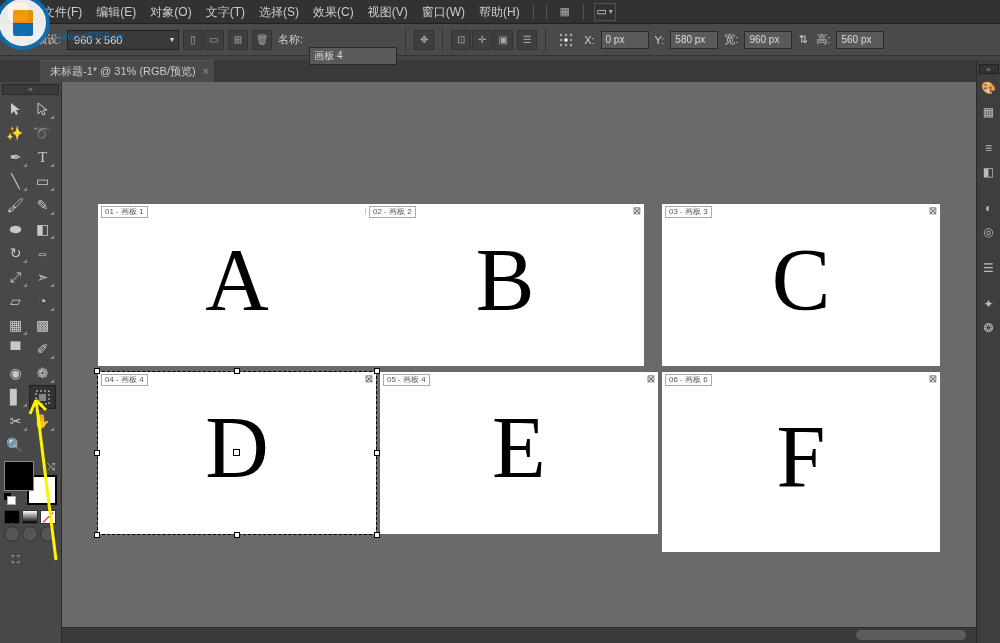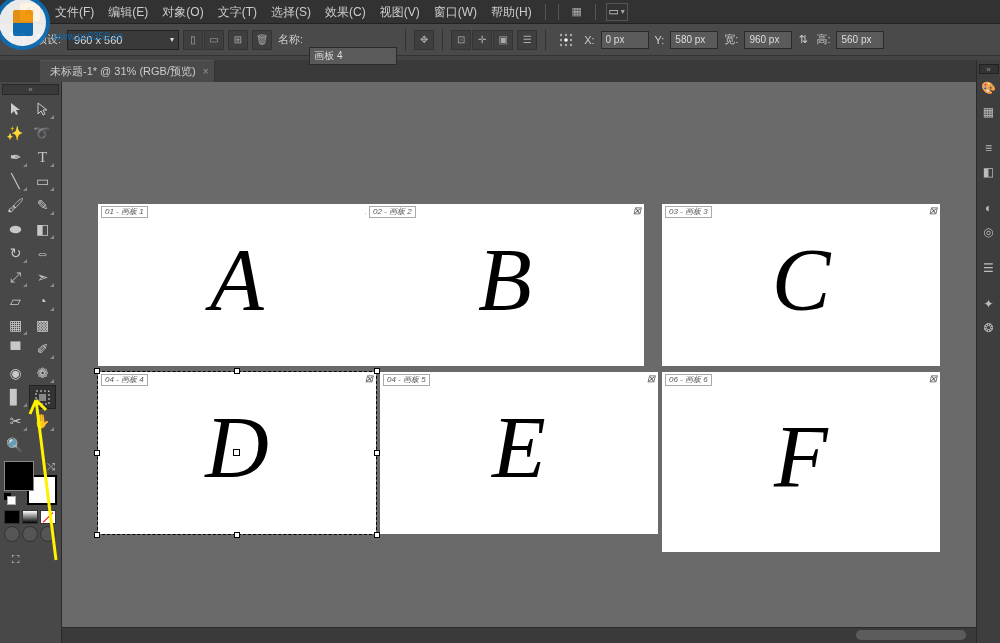--- a/index.html
+++ b/index.html
@@ -6,21 +6,21 @@
     body { font-family: "Microsoft YaHei", Arial, sans-serif; background: #4a4a4a; width: 1000px; height: 643px; overflow: hidden; position: relative; font-size: 11px; color: #ccc; }
     
     
     .watermark { position: absolute; top: -5px; left: -5px; z-index: 100; width: 165px; height: 60px; opacity: 0.9; }
     .wm-circle { width: 55px; height: 55px; border-radius: 50%; border: 4px solid #0a6eb9; background: #fff; display: inline-flex; align-items: center; justify-content: center; position: relative; }
     .wm-circle::before { content: ""; width: 20px; height: 26px; background: linear-gradient(#f39c12 50%, #0a6eb9 50%); border-radius: 2px; position: absolute; }
     .wm-text { position: absolute; top: 10px; left: 58px; font-size: 20px; font-weight: bold; color: #0a6eb9; white-space: nowrap; }
     .wm-url { position: absolute; top: 36px; left: 58px; font-size: 10px; color: #0a6eb9; text-align: right; }
     
     
-    .menubar { height: 24px; background: #323232; border-bottom: 1px solid #222; display: flex; align-items: center; padding-left: 20px; }
+    .menubar { height: 24px; background: #323232; border-bottom: 1px solid #222; display: flex; align-items: center; padding-left: 8px; }
     .ai-badge { width: 20px; height: 18px; background: #ff8c00; color: #4b2800; border-radius: 3px; font-weight: bold; font-size: 10px; display: inline-flex; align-items: center; justify-content: center; margin-right: 8px; }
     .menu-item { padding: 0 7px; color: #ccc; font-size: 12px; line-height: 24px; cursor: default; }
     .menu-sep { width: 1px; height: 16px; background: #555; margin: 0 6px; }
     .menu-icon { width: 18px; height: 18px; margin: 0 3px; display: inline-flex; align-items: center; justify-content: center; color: #aaa; }
     .arrange-btn { width: 22px; height: 18px; border: 1px solid #555; margin: 0 4px; display: inline-flex; align-items: center; justify-content: center; }
     .arrange-btn::after { content: "▾"; color: #aaa; font-size: 8px; margin-left: 2px; }
     
     
     .controlbar { height: 32px; background: #4a4a4a; border-bottom: 1px solid #333; display: flex; align-items: center; padding: 0 6px; gap: 4px; }
     .cb-icon { width: 24px; height: 24px; display: inline-flex; align-items: center; justify-content: center; border: 1px solid transparent; }
@@ -37,21 +37,21 @@
     
     
     .doc-tabs { height: 22px; background: #3a3a3a; display: flex; align-items: flex-end; padding-left: 40px; }
     .doc-tab { height: 22px; background: #4a4a4a; padding: 0 18px 0 10px; font-size: 11px; color: #ccc; display: inline-flex; align-items: center; border-top: 1px solid #555; border-right: 1px solid #333; position: relative; }
     .doc-tab .close { position: absolute; right: 5px; font-size: 10px; color: #999; }
     
     
     .workspace { position: absolute; top: 82px; left: 62px; right: 24px; bottom: 0; background: #6a6a6a; overflow: hidden; }
     
     
-    .artboard { position: absolute; background: #fff; font-style: italic; }
+    .artboard { position: absolute; background: #fff; }
     .ab-label { position: absolute; top: 2px; left: 3px; background: #fff; border: 1px solid #aaa; font-size: 8px; color: #555; padding: 0 3px; line-height: 10px; }
     .ab-close { position: absolute; top: 2px; right: 2px; width: 10px; height: 10px; color: #555; font-size: 10px; line-height: 10px; text-align: center; }
     .ab-letter { font-family: Georgia, "Times New Roman", serif; font-size: 88px; color: #000; position: absolute; left: 50%; top: 50%; transform: translate(-50%, -55%); }
     
     
     .ab1 { left: 36px; top: 122px; width: 278px; height: 162px; }
     .ab2 { left: 304px; top: 122px; width: 278px; height: 162px; }
     .ab3 { left: 600px; top: 122px; width: 278px; height: 162px; }
     .ab4 { left: 36px; top: 290px; width: 278px; height: 162px; }
     .ab5 { left: 318px; top: 290px; width: 278px; height: 162px; }
@@ -300,21 +300,21 @@
     <span class="sel-handle sh-tm"></span>
     <span class="sel-handle sh-tr"></span>
     <span class="sel-handle sh-ml"></span>
     <span class="sel-handle sh-mr"></span>
     <span class="sel-handle sh-bl"></span>
     <span class="sel-handle sh-bm"></span>
     <span class="sel-handle sh-br"></span>
     <span class="sel-handle sh-c"></span>
   </div>
   <div class="artboard ab5">
-    <span class="ab-label">04 - 画板 5</span>
+    <span class="ab-label">05 - 画板 4</span>
     <span class="ab-close">⊠</span>
     <span class="ab-letter">E</span>
   </div>
   <div class="artboard ab6">
     <span class="ab-label">06 - 画板 6</span>
     <span class="ab-close">⊠</span>
     <span class="ab-letter">F</span>
   </div>
 </div>
 

